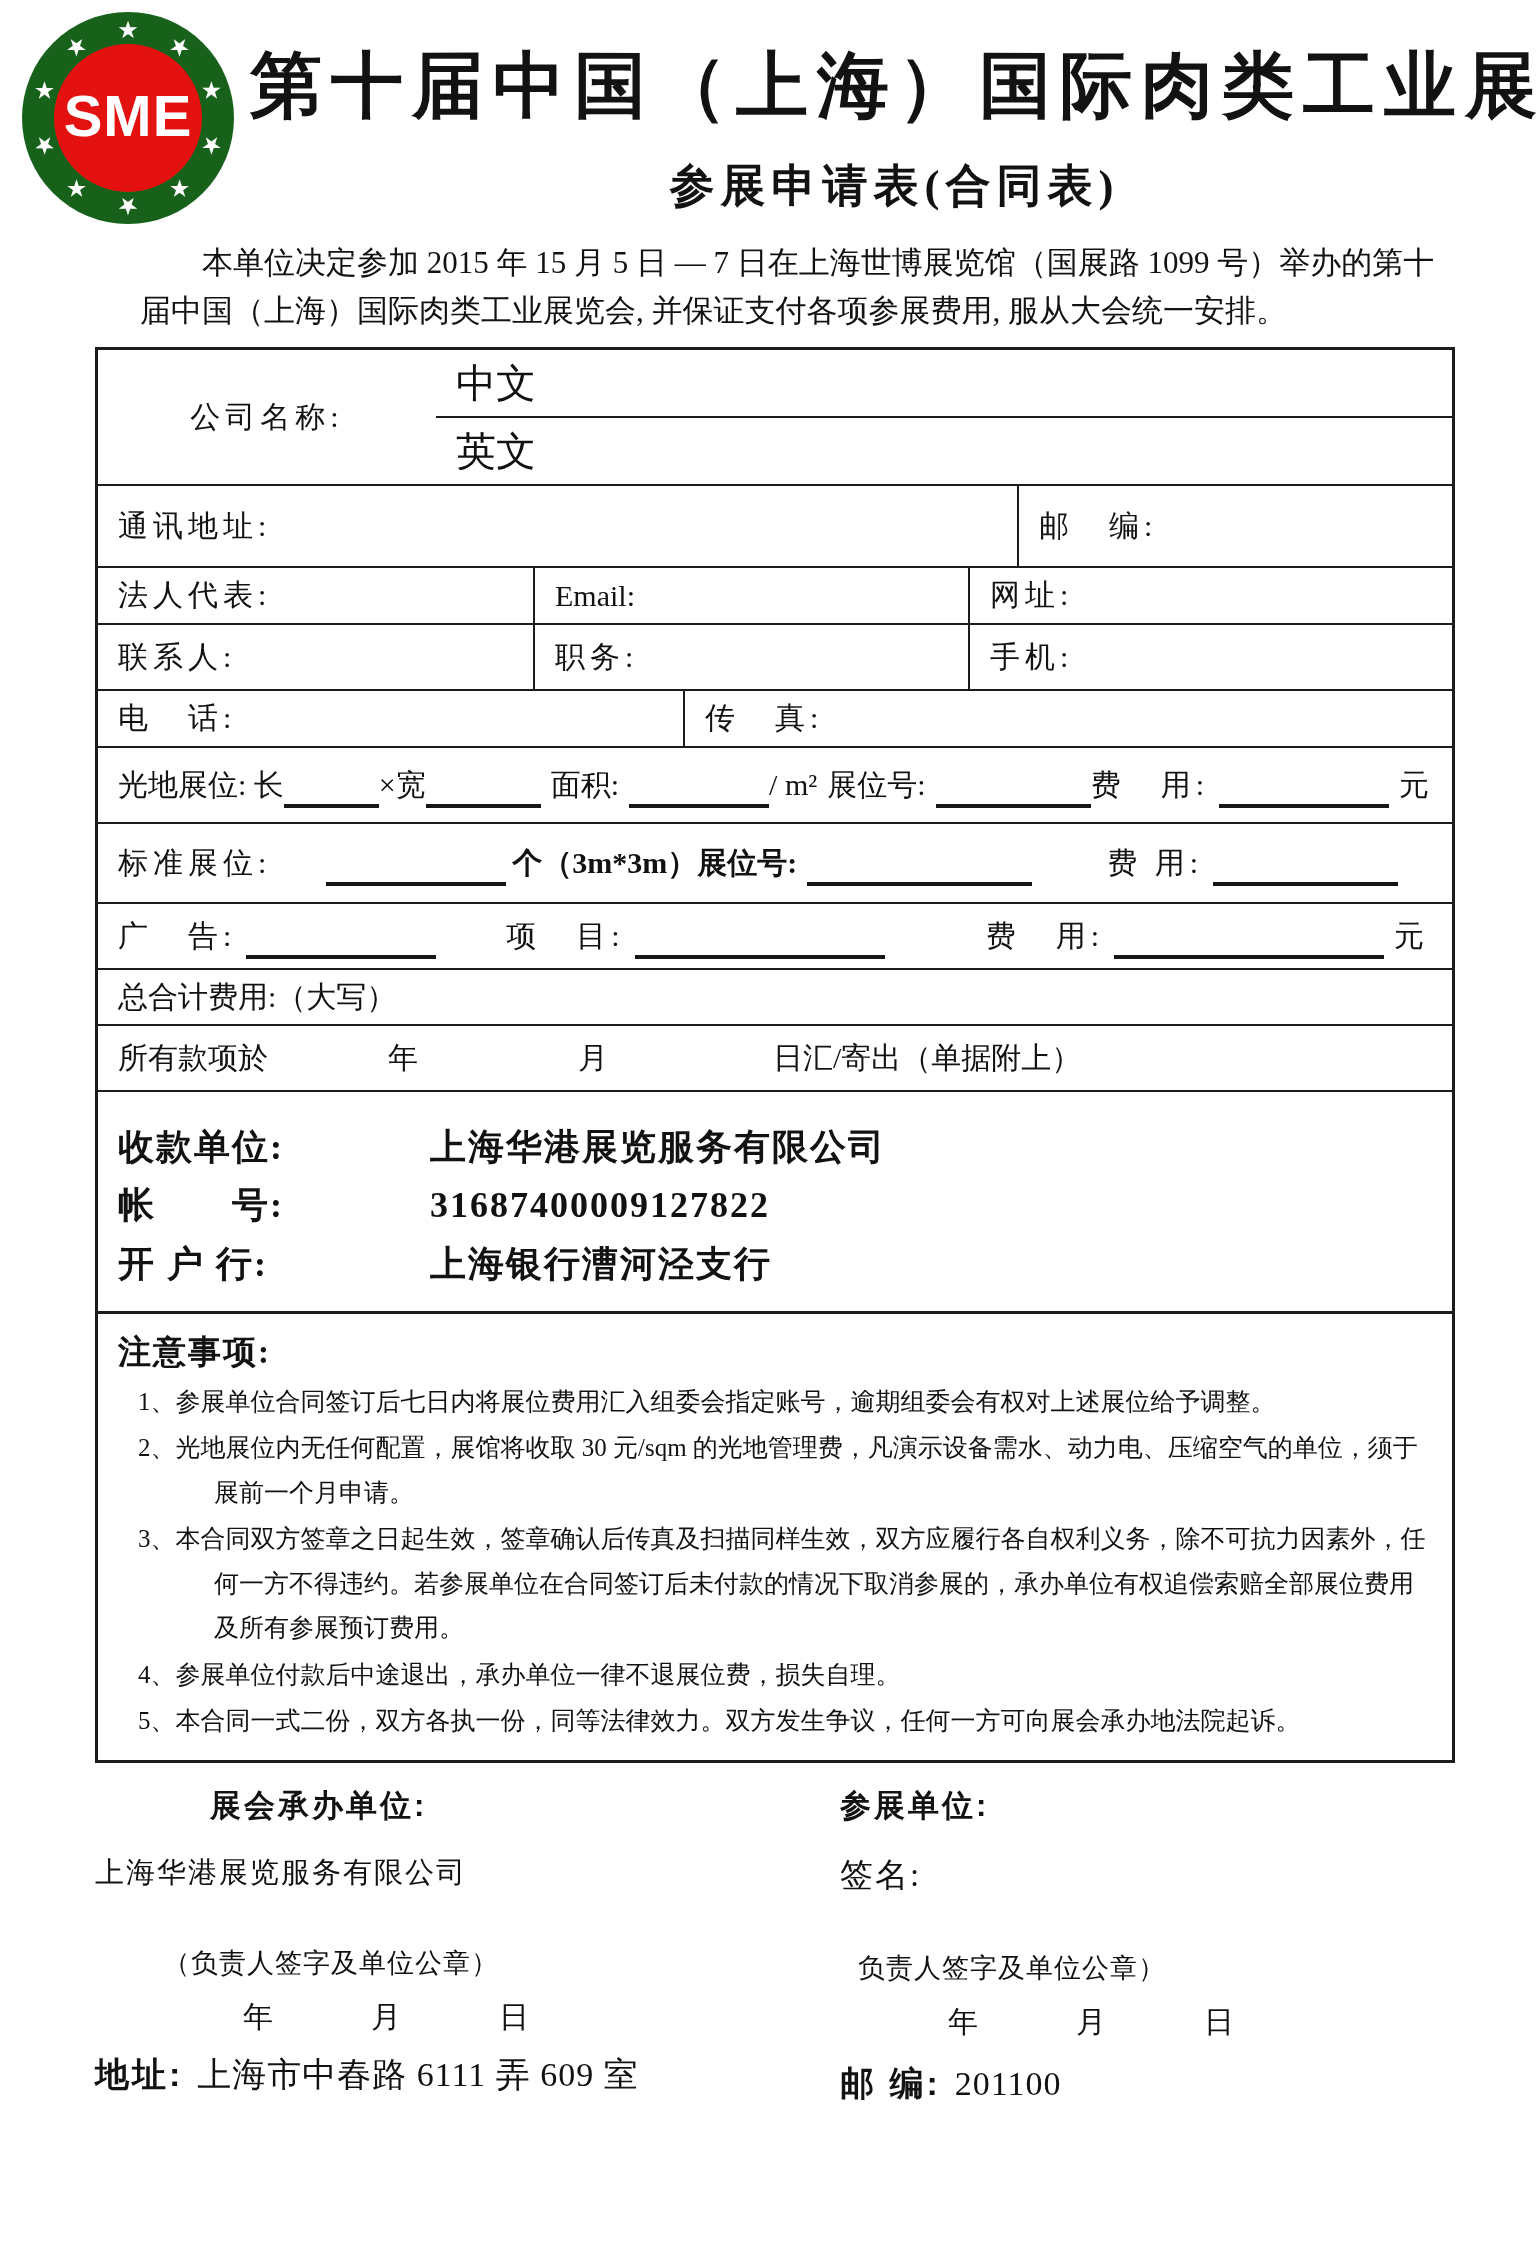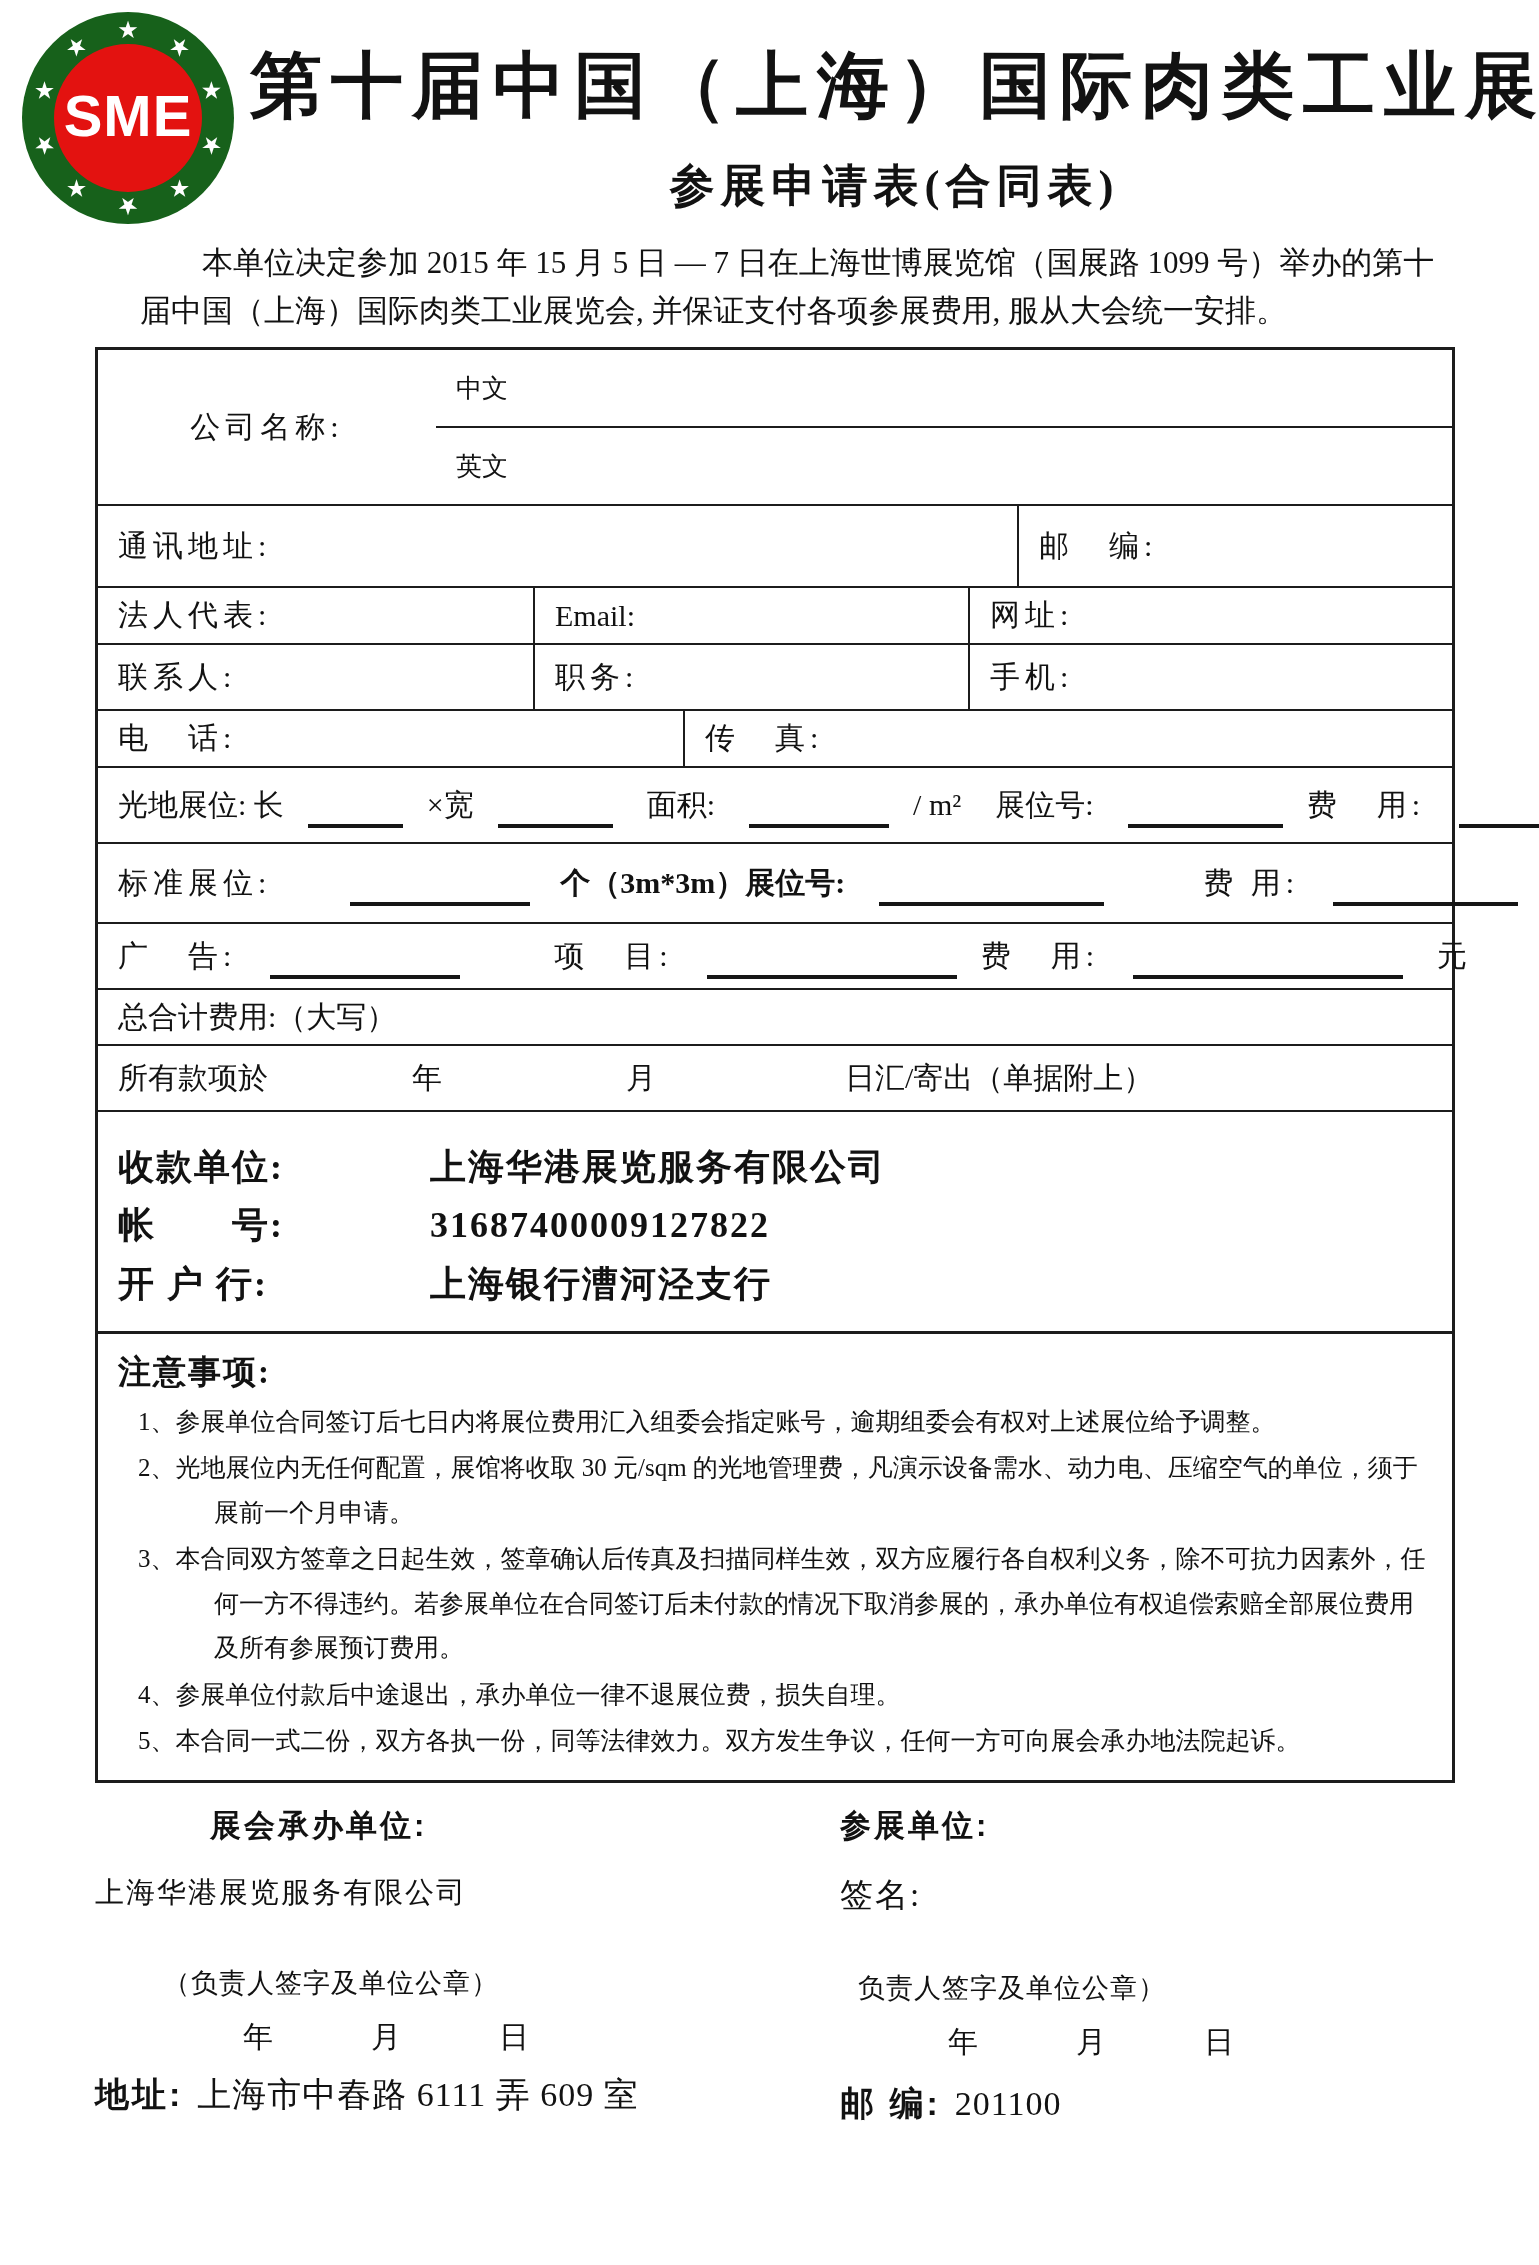--- a/index.html
+++ b/index.html
@@ -36,26 +36,26 @@
   
   .grid{margin-left:95px;width:1360px;border:3px solid #1c1c1c;box-sizing:border-box;}
   .row{display:flex;border-top:2px solid #1c1c1c;box-sizing:border-box;}
   .row:first-child{border-top:none;}
   .cell{box-sizing:border-box;border-left:2px solid #1c1c1c;display:flex;align-items:center;
         padding-left:20px;font-size:30px;white-space:nowrap;}
   .cell:first-child{border-left:none;}
   .lbl{letter-spacing:5px;}
   .company-label{width:338px;justify-content:center;padding-left:0;}
   .sub{display:flex;flex-direction:column;flex:1;}
-  .subrow{height:76px;display:flex;align-items:center;padding-left:20px;font-size:26px;}
+  .subrow{height:66px;display:flex;align-items:center;padding-left:20px;font-size:40px;}
   .subrow + .subrow{border-top:2px solid #1c1c1c;}
   .h80{height:80px;} .h68{height:55px;} .h64{height:64px;}
   .w435{width:435px;} .wrest{flex:1;} .w585{width:585px;}
   .fillrow{display:flex;align-items:baseline;padding:0 28px 0 20px;font-size:30px;
-           box-sizing:border-box;white-space:nowrap;gap:24px;}
+           box-sizing:border-box;white-space:nowrap;}
   .fillrow span{flex:0 0 auto;}
   .bl{flex:0 0 auto;border-bottom:4px solid #161616;height:30px;}
   .w95{width:95px;} .w115{width:115px;} .w140{width:140px;} .w155{width:155px;}
   .w170{width:170px;} .w180{width:180px;} .w185{width:185px;} .w225{width:225px;}
   .w190{width:190px;} .w250{width:250px;} .w270{width:270px;}
   .mlauto{margin-left:auto;} .ml6{margin-left:6px;} .ml10{margin-left:10px;} .ml55{margin-left:55px;} .ml70{margin-left:70px;} .ml75{margin-left:75px;}
   .ml120{margin-left:120px;} .ml160{margin-left:160px;} .ml165{margin-left:165px;}
   .rawrow{height:76px;align-items:center;} .rawrow .bl{align-self:center;margin-bottom:-12px;}
   .supm{font-size:30px;}
   .boldseg{font-weight:bold;}

